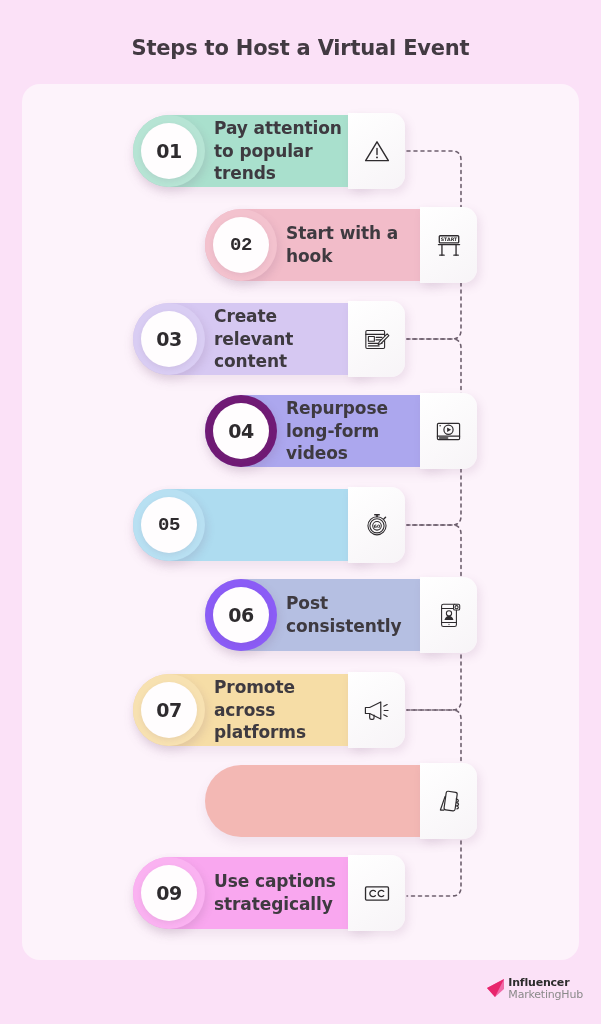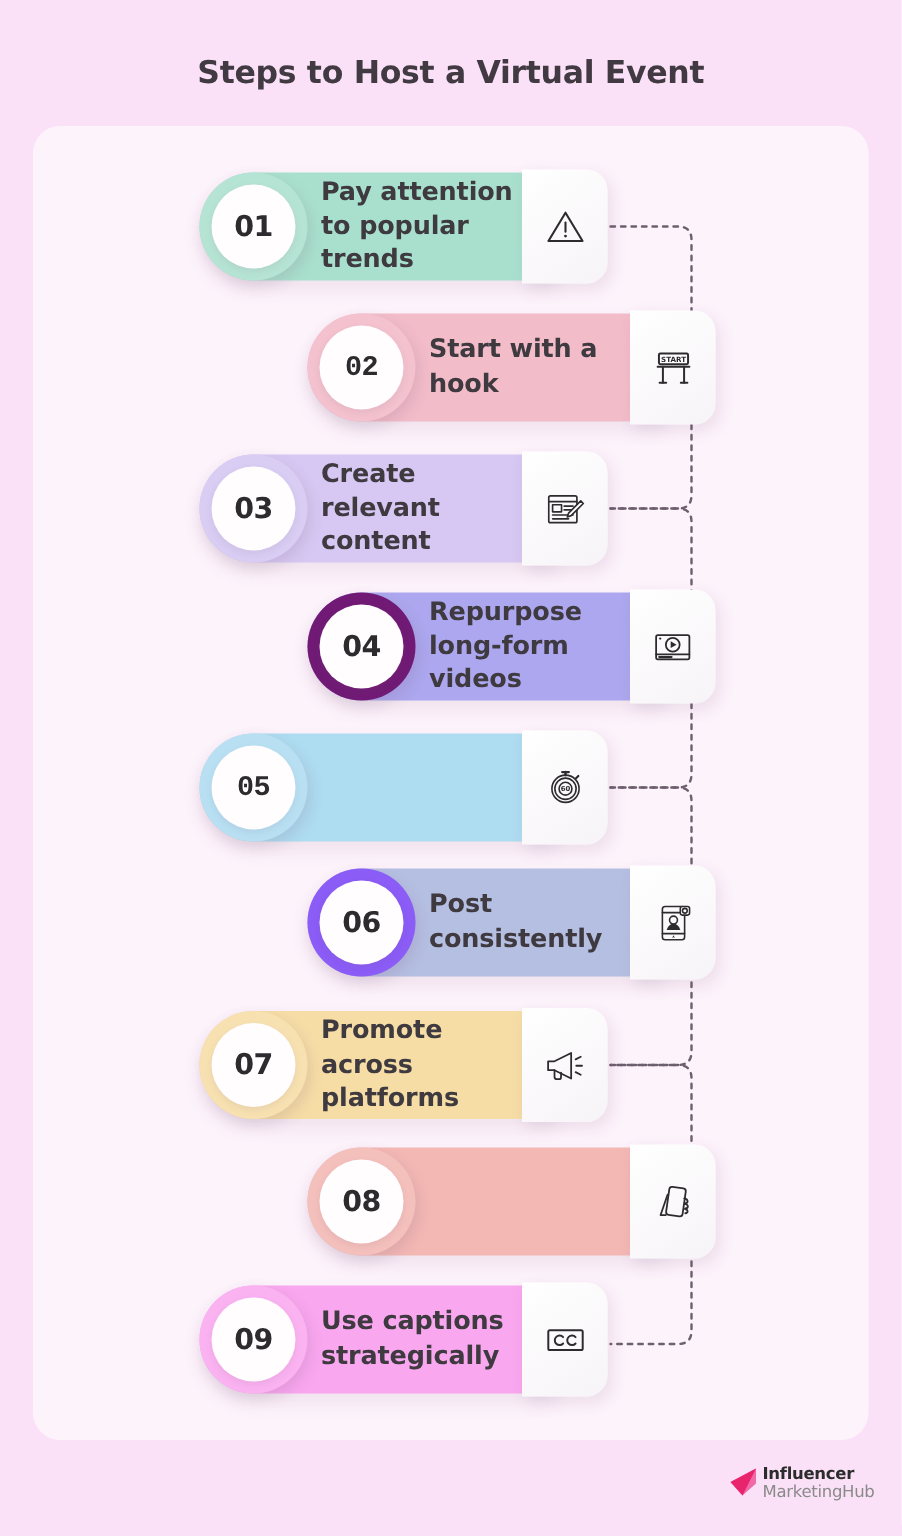--- a/index.html
+++ b/index.html
@@ -339,23 +339,20 @@
       <span>
         <svg width="29" height="29" viewBox="0 0 34 34" fill="none" stroke="#2e2b2e" stroke-width="1.4" stroke-linejoin="round" stroke-linecap="round">
           <rect x="13" y="5.5" width="13" height="22" rx="2.2" transform="rotate(8 19.5 16.5)"></rect>
           <path d="M13 11 L7.5 27 h4"></path>
           <path d="M26 14 c2 0.4 2.6 1.2 2.6 2.2 c0 1 -0.8 1.6 -2 1.6"></path>
           <path d="M26.4 18.3 c1.8 0.3 2.4 1 2.4 2 c0 1 -0.8 1.6 -2 1.6"></path>
           <path d="M26.6 22.3 c1.5 0.3 2 0.9 2 1.8 c0 0.9 -0.7 1.5 -1.8 1.5"></path>
         </svg>
       </span>
     </div>
-    <div class="badge-pad" style="background: rgb(244, 192, 188);">
-      <div class="badge">08</div>
-    </div>
   </div>
 
   <div class="step odd" style="top:857px">
     <div class="bar" style="background: rgb(249, 167, 239);"></div>
     <div class="icon-tile">
       <span>
         <svg width="30" height="30" viewBox="0 0 34 34" fill="none" stroke="#2e2b2e" stroke-width="1.5" stroke-linejoin="round" stroke-linecap="round">
           <rect x="4" y="10" width="26" height="15" rx="1.2"></rect>
           <path d="M15.2 15.2 a3.6 3.6 0 1 0 0 4.8"></path>
           <path d="M24.6 15.2 a3.6 3.6 0 1 0 0 4.8"></path>

